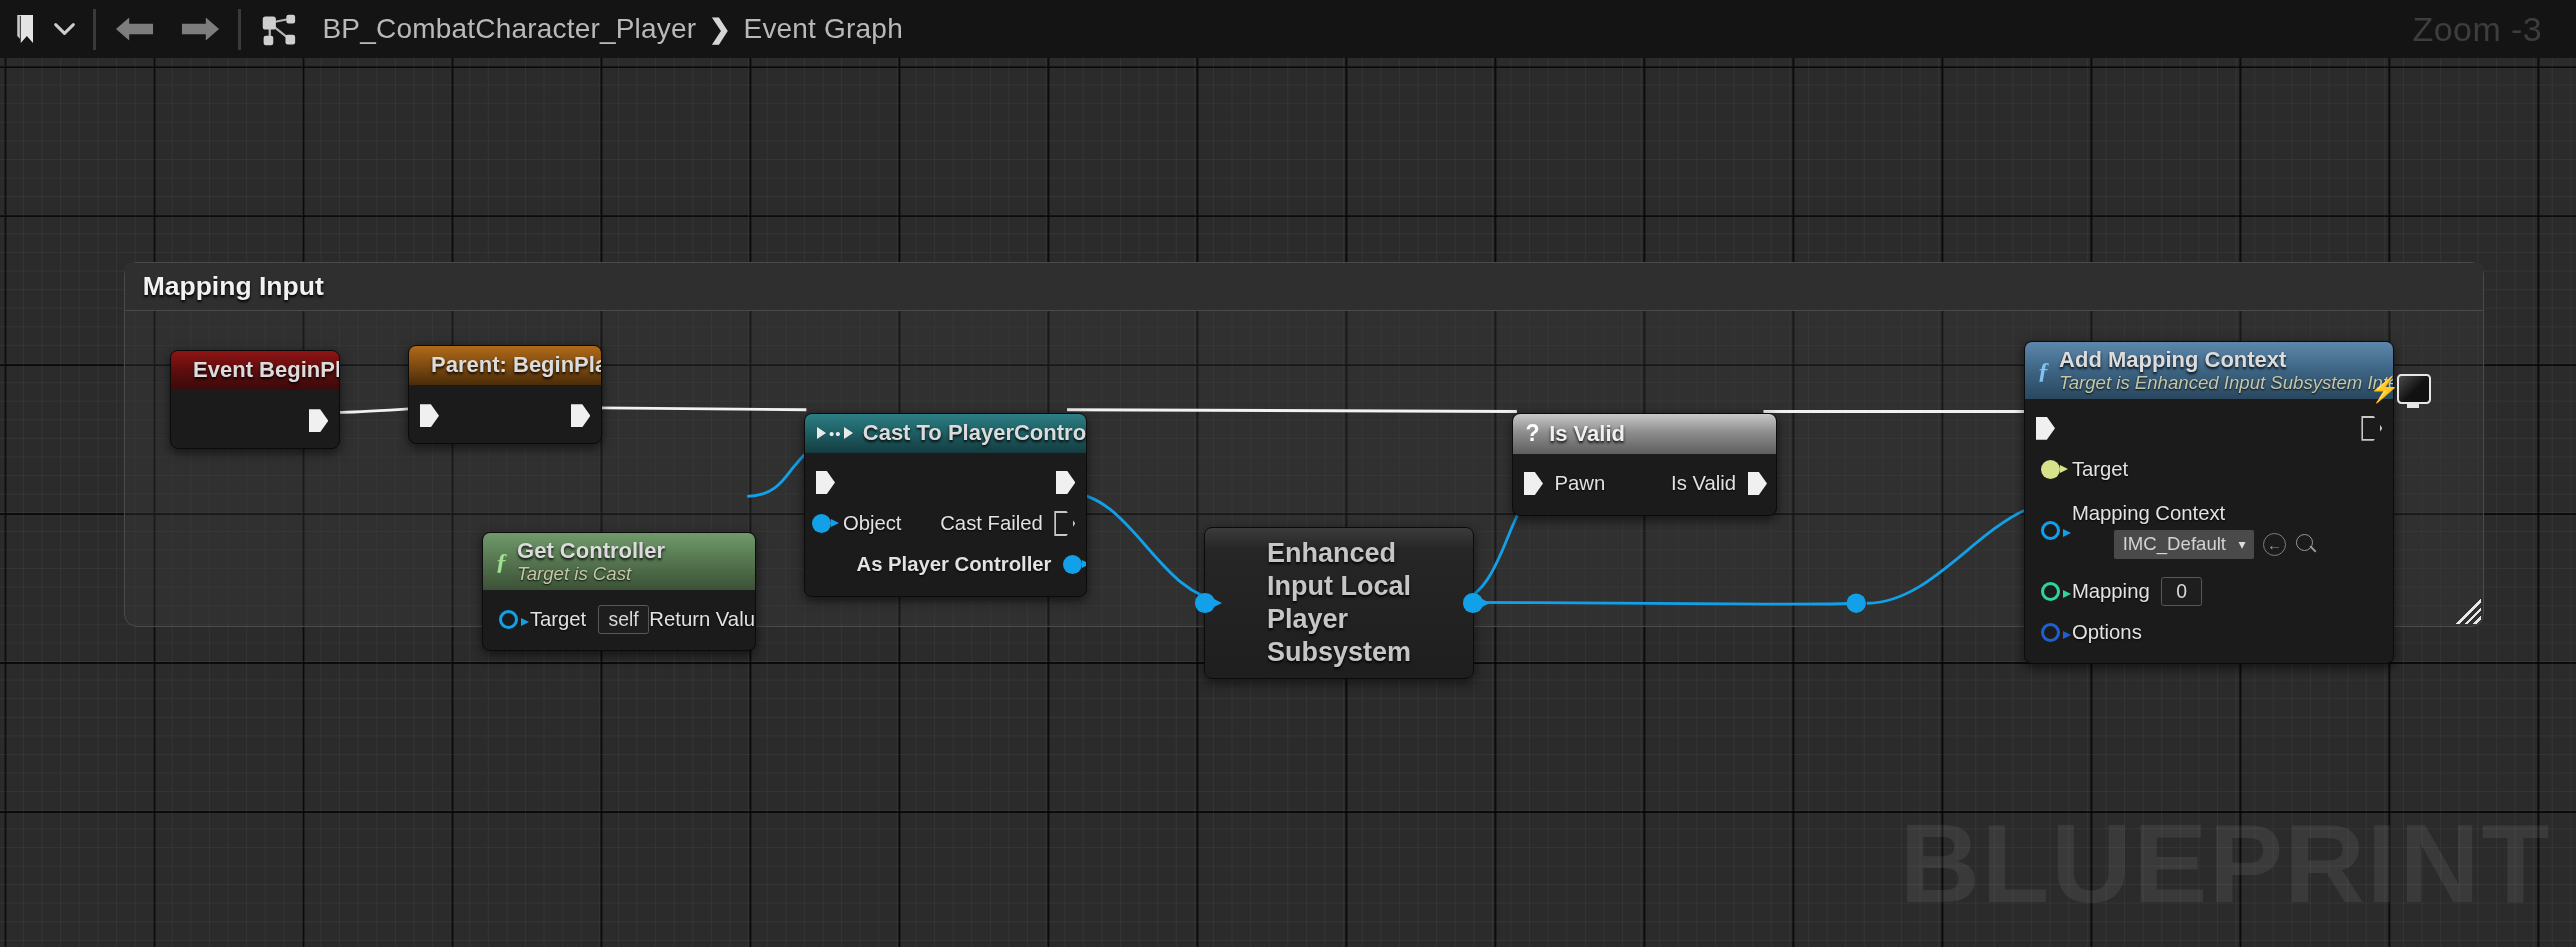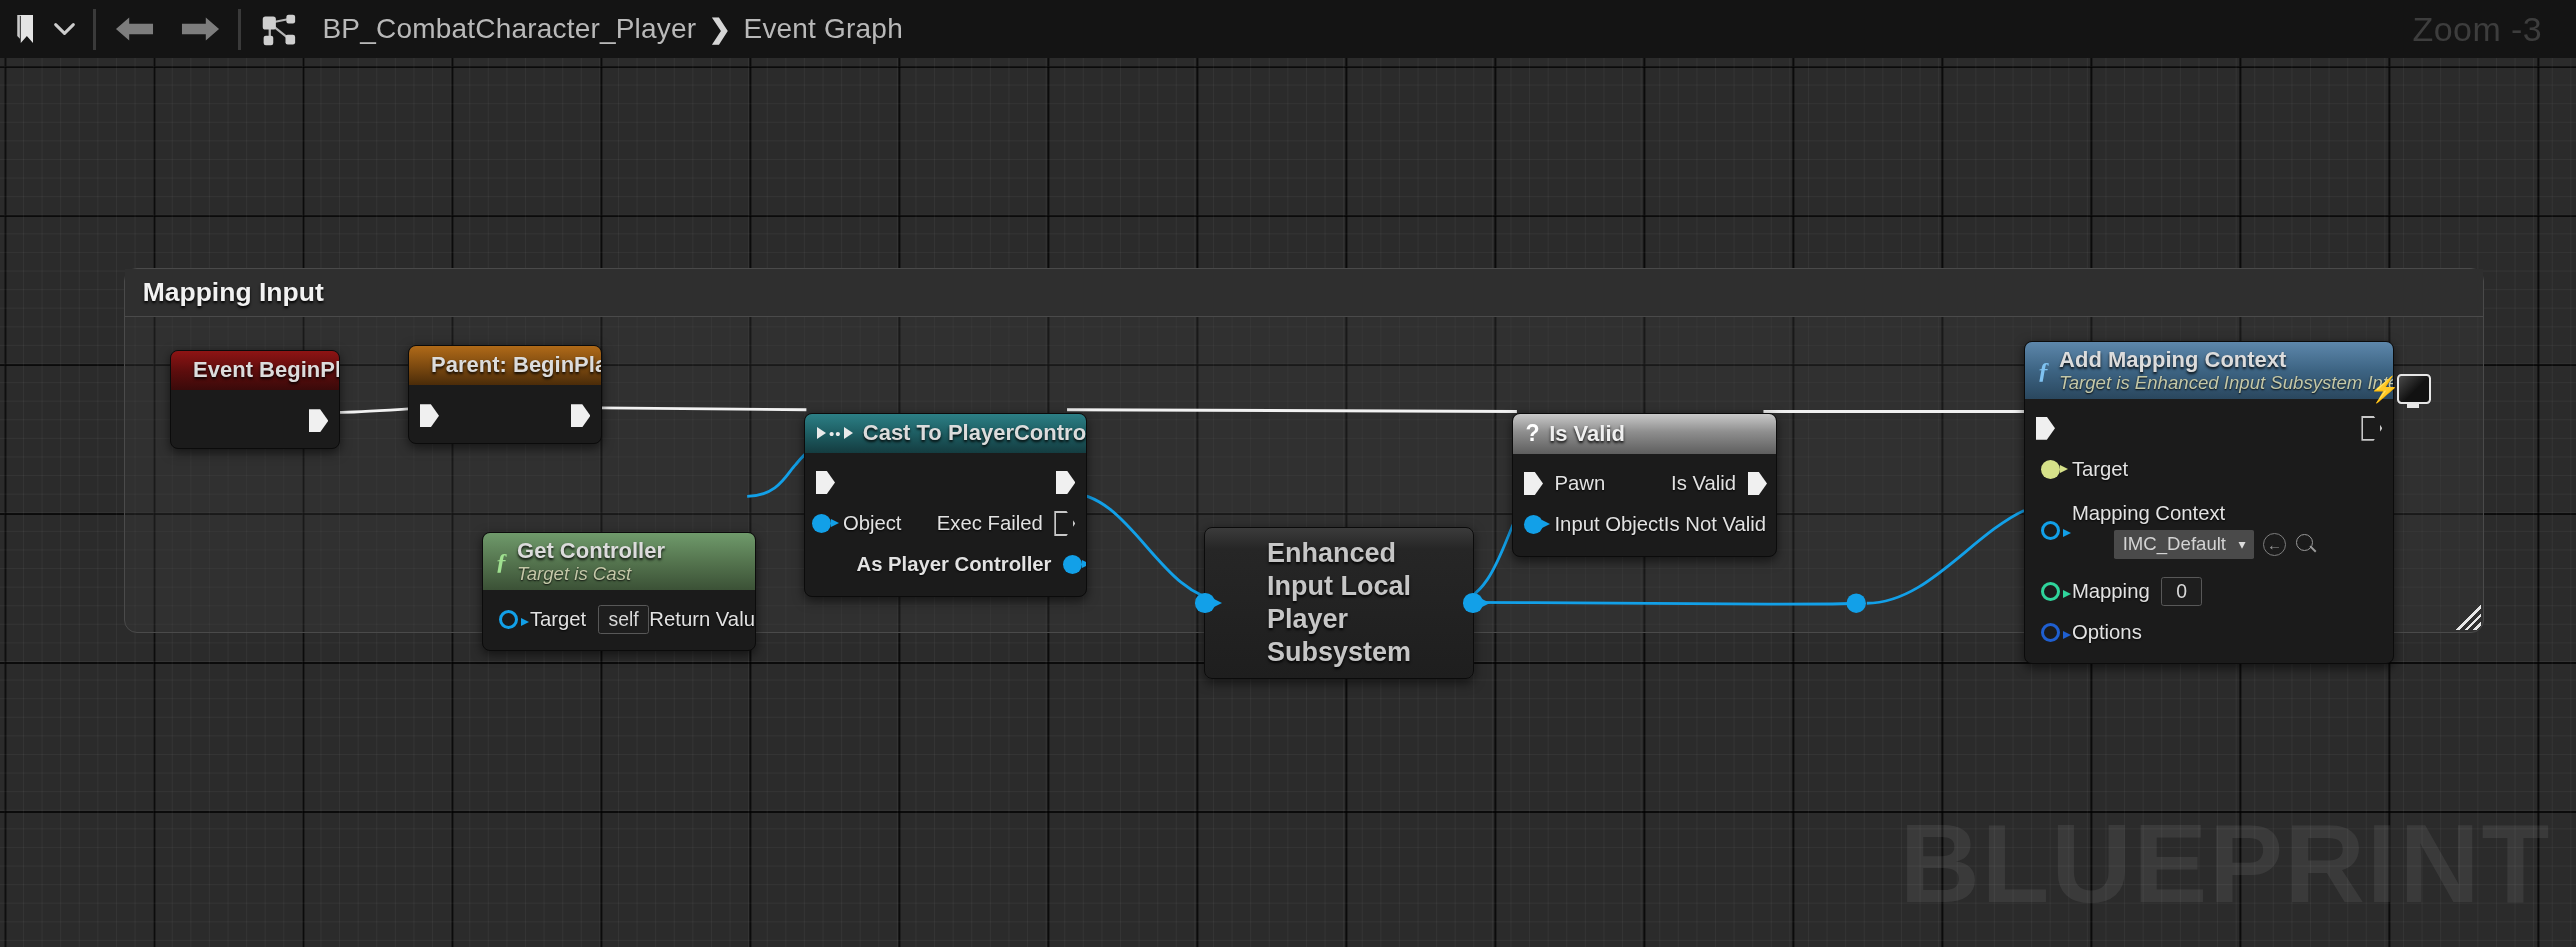--- a/index.html
+++ b/index.html
@@ -54,21 +54,21 @@
 
   #watermark {
     position: absolute; right: 25px; bottom: 19.4px;
     font-size: 111px; font-weight: bold; letter-spacing: 1.8px;
     color: rgba(255,255,255,.075);
     user-select: none; pointer-events: none;
   }
 
   
   #comment {
-    position: absolute; left: 124px; top: 210px; width: 2360px; height: 365px;
+    position: absolute; left: 124px; top: 204px; width: 2360px; height: 365px;
     border: 1.8px solid #4a4a4a;
     background: rgba(60,60,60,.30);
     border-radius: 13px;
   }
   #comment .c-header {
     height: 48px; background: #2f2f2f;
     display: flex; align-items: center; padding-left: 17.7px;
     border-bottom: 0.9px solid #4a4a4a;
   }
   #comment .c-title { font-size: 26.5px; font-weight: bold; color: #f2f2f2; text-shadow: 0 1.8px 2.7px #000; }
@@ -370,21 +370,21 @@
         <span class="exec-pin filled" style="margin-left:10.6px"></span>
         <span class="exec-pin filled" style="margin-right:10.6px"></span>
       </div>
       <div class="row row-split" style="padding:0 16px 0 0">
         <span class="pin-wrap" style="margin-left:7px">
           <span class="data-pin" style="background:#12a0e8; color:#12a0e8"></span>
           <span class="pin-label">Object</span>
         </span>
         <span class="pin-wrap right">
           <span class="exec-pin hollow" style="margin-right:-5.3px"></span>
-          <span class="pin-label">Exec Failed</span>
+          <span class="pin-label">Cast Failed</span>
         </span>
       </div>
       <div class="row row-out">
         <span class="pin-wrap right">
           <span class="data-pin" style="background:#12a0e8; color:#12a0e8; margin-right:-12.4px"></span>
           <span class="pin-label">As Player Controller</span>
         </span>
       </div>
     </div>
   </div>
@@ -405,30 +405,20 @@
     </div>
     <div class="node-body">
       <div class="row row-split" style="padding:0 16px 0 0">
         <span class="pin-wrap" style="margin-left:10.6px">
           <span class="exec-pin filled"></span>
           <span class="pin-label">Pawn</span>
         </span>
         <span class="pin-wrap right">
           <span class="exec-pin filled" style="margin-right:-7px"></span>
           <span class="pin-label">Is Valid</span>
-        </span>
-      </div>
-      <div class="row row-split" style="padding:0 16px 0 0">
-        <span class="pin-wrap" style="margin-left:10.6px">
-          <span class="data-pin" style="background:#12a0e8; color:#12a0e8"></span>
-          <span class="pin-label">Input Object</span>
-        </span>
-        <span class="pin-wrap right">
-
-          <span class="pin-label">Is Not Valid</span>
         </span>
       </div>
     </div>
   </div>
 
   <div class="node" style="left:2024px; top:283px; width:370px;">
     <div class="node-head head-fn-blue" style="padding-bottom:5.3px">
       <span class="f-ico f-blue">ƒ</span>
       <span class="head-stack">
         <span class="n-title">Add Mapping Context</span>

